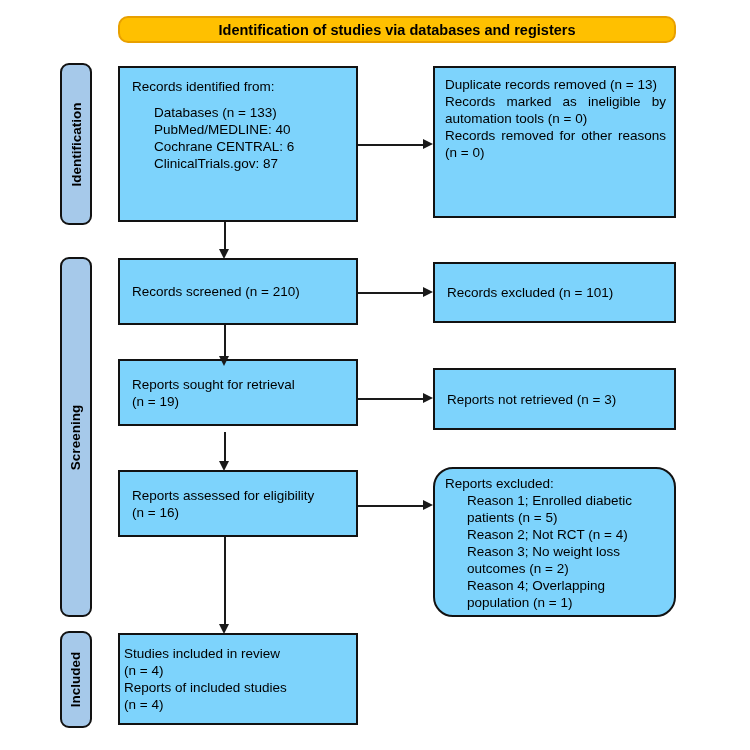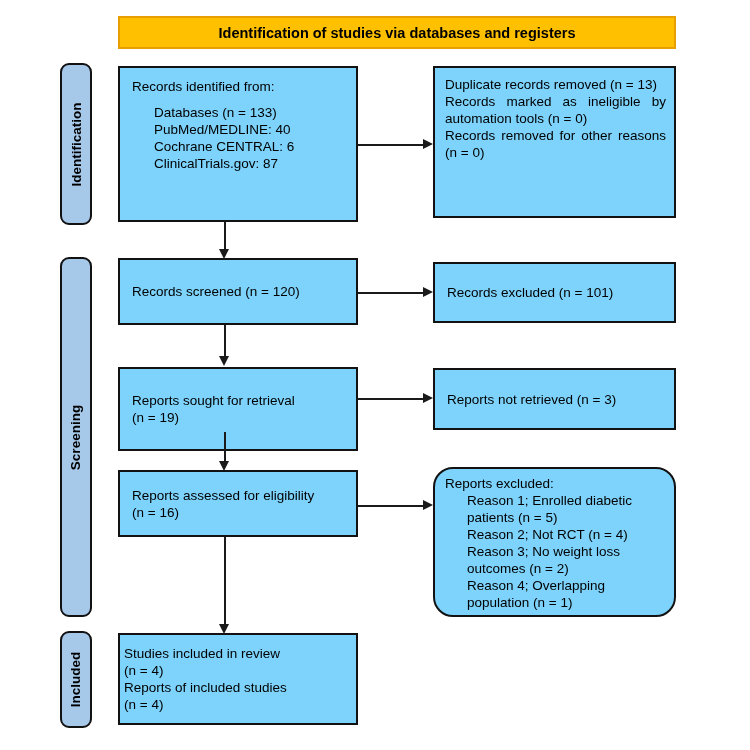--- a/index.html
+++ b/index.html
@@ -9,24 +9,24 @@
     height: 750px;
     background: #ffffff;
     font-family: "Liberation Sans", sans-serif;
     color: #000000;
     overflow: hidden;
   }
 
   
   .banner {
     position: absolute;
-    left: 118px; top: 16px; width: 558px; height: 33px;
+    left: 118px; top: 16px; width: 558px; height: 27px;
     background: #FFC000;
     border: 2px solid #E8A000;
-    border-radius: 0;
+    border-radius: 10px;
     box-sizing: border-box;
     display: flex; align-items: center; justify-content: center;
     font-weight: bold; font-size: 14.5px;
   }
 
   
   .stagebar {
     position: absolute;
     left: 60px; width: 32px;
     background: #A6C9EA;
@@ -54,21 +54,21 @@
     font-size: 13.5px;
     line-height: 17px;
   }
   .leftcol  { left: 118px; width: 240px; }
   .rightcol { left: 433px; width: 243px; }
 
   .box-records-identified { top: 66px; height: 156px; padding: 10px 8px 0 12px; }
   .box-duplicates         { top: 66px; height: 152px; padding: 8px 8px 0 10px; }
   .box-screened           { top: 258px; height: 67px; }
   .box-rec-excluded       { top: 262px; height: 61px; }
-  .box-sought             { top: 367px; height: 84px; }
+  .box-sought             { top: 359px; height: 67px; }
   .box-not-retrieved      { top: 368px; height: 62px; }
   .box-assessed           { top: 470px; height: 67px; }
   .box-rep-excluded       { top: 467px; height: 150px; padding: 6px 6px 0 10px; border-radius: 20px; }
   .box-included           { top: 633px; height: 92px; padding: 0 8px 0 4px; display: flex; flex-direction: column; justify-content: center; }
 
   .vcenter {
     display: flex; flex-direction: column; justify-content: center;
     padding-left: 12px; padding-right: 8px;
   }
 
@@ -138,21 +138,21 @@
     <div class="indent">ClinicalTrials.gov: 87</div>
   </div>
 
   <div class="fbox rightcol box-duplicates justify">
     <p>Duplicate records removed (n = 13)</p>
     <p>Records marked as ineligible by automation tools (n = 0)</p>
     <p>Records removed for other reasons (n = 0)</p>
   </div>
 
   <div class="fbox leftcol box-screened vcenter">
-    <div>Records screened (n = 120)</div>
+    <div>Records screened (n = 210)</div>
   </div>
   <div class="fbox rightcol box-rec-excluded vcenter">
     <div>Records excluded (n = 101)</div>
   </div>
 
   <div class="fbox leftcol box-sought vcenter">
     <div>Reports sought for retrieval</div>
     <div>(n = 19)</div>
   </div>
   <div class="fbox rightcol box-not-retrieved vcenter">

